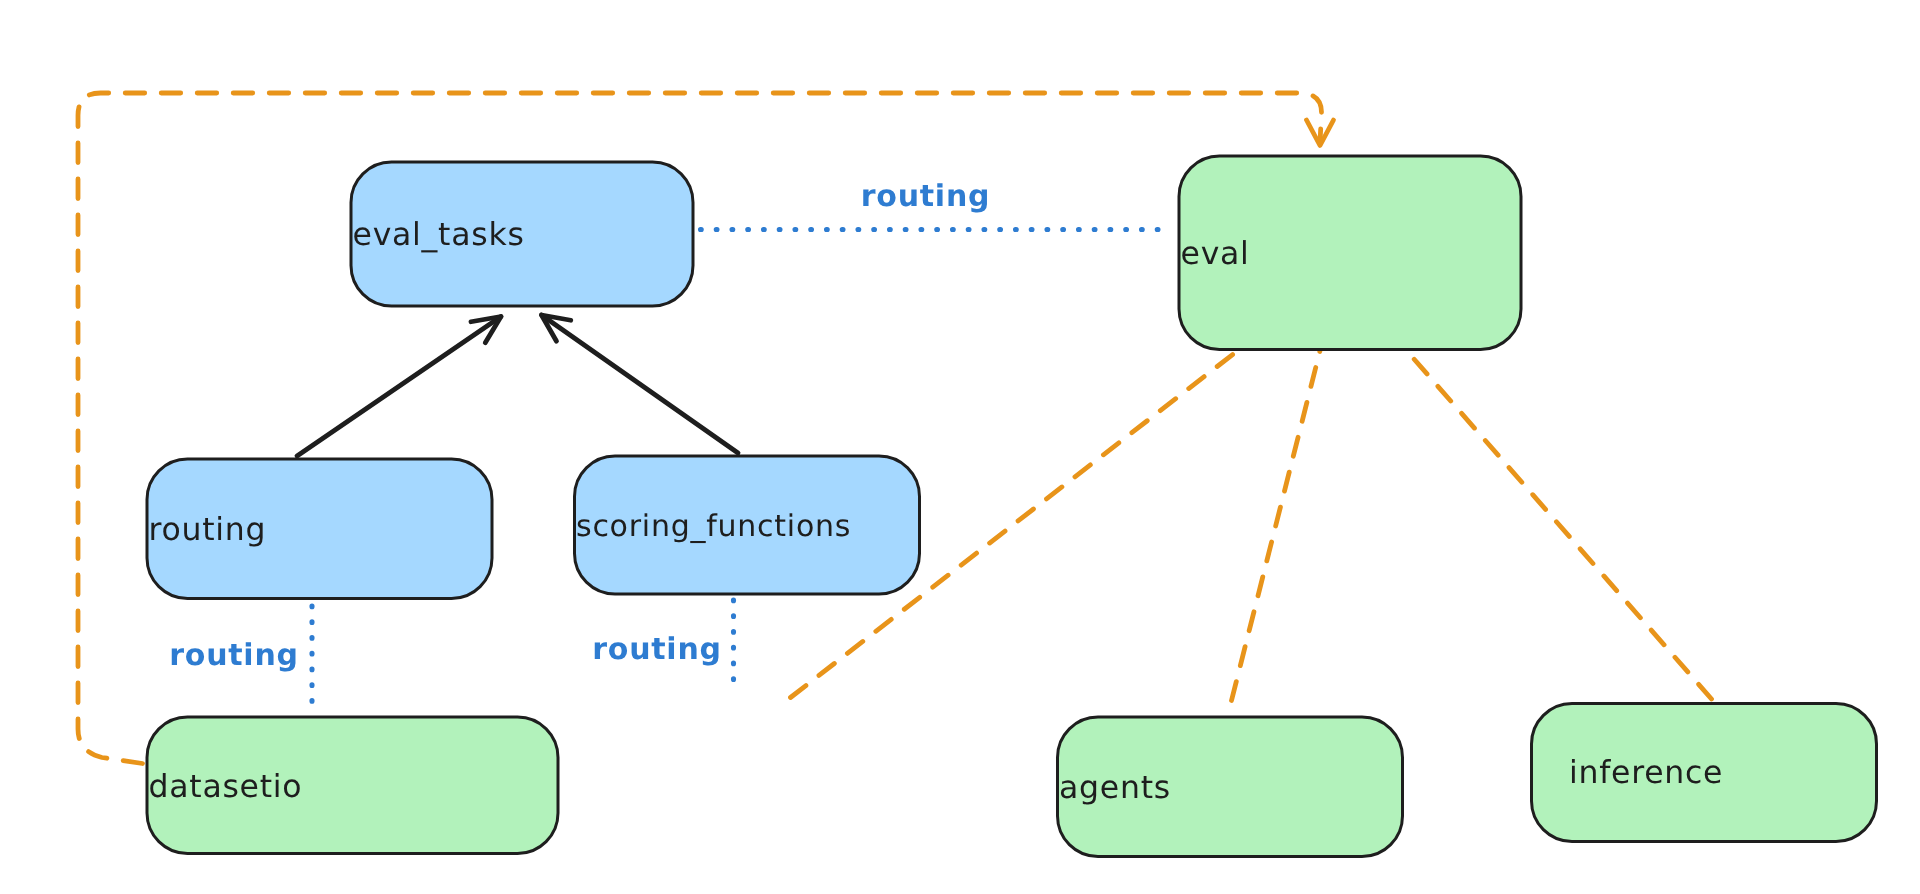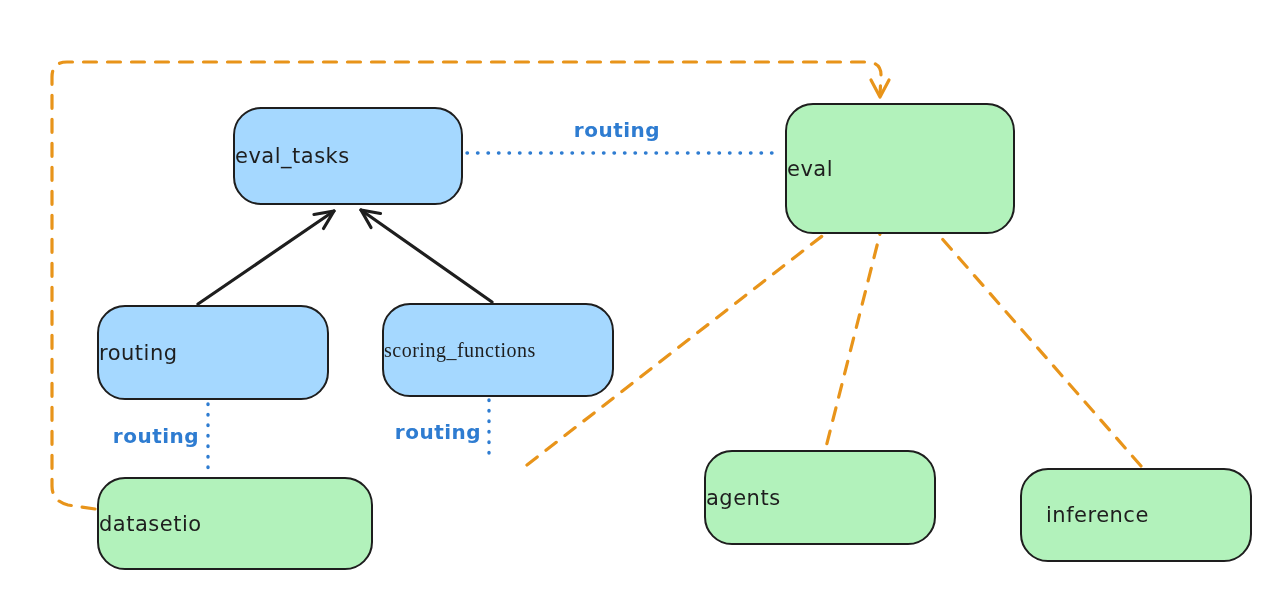--- a/index.html
+++ b/index.html
@@ -18,24 +18,24 @@
     border-radius:28px;
     display:flex;align-items:center;
     font-size:21px;color:#1e1e1e;
     letter-spacing:0.5px;
   }
   .node.blue{background:#a5d8ff;}
   .node.green{background:#b2f2bb;}
   #n-eval-tasks{left:233px;top:107px;width:230px;height:98px;}
   #n-eval{left:785px;top:103px;width:230px;height:131px;}
   #n-datasets{left:97px;top:305px;width:232px;height:95px;}
-  #n-scoring-functions{left:382px;top:303px;width:232px;height:94px;font-size:20px;font-family:Liberation Serif, serif;}
+  #n-scoring-functions{left:382px;top:303px;width:232px;height:94px;font-size:20px;}
   #n-datasetio{left:97px;top:477px;width:276px;height:93px;}
   #n-scoring{left:384px;top:468px;width:234px;height:97px;}
-  #n-agents{left:704px;top:450px;width:232px;height:95px;}
+  #n-agents{left:704px;top:477px;width:232px;height:95px;}
   #n-inference{left:1020px;top:468px;width:232px;height:94px;padding-left:24px;}
   .edge-label{
     position:absolute;
     color:#2e7cd1;
     font-size:20px;font-weight:bold;
     letter-spacing:0.5px;
     transform:translate(-50%,-50%);
     white-space:nowrap;
   }
   #lbl-routing-top{left:617px;top:130px;}

